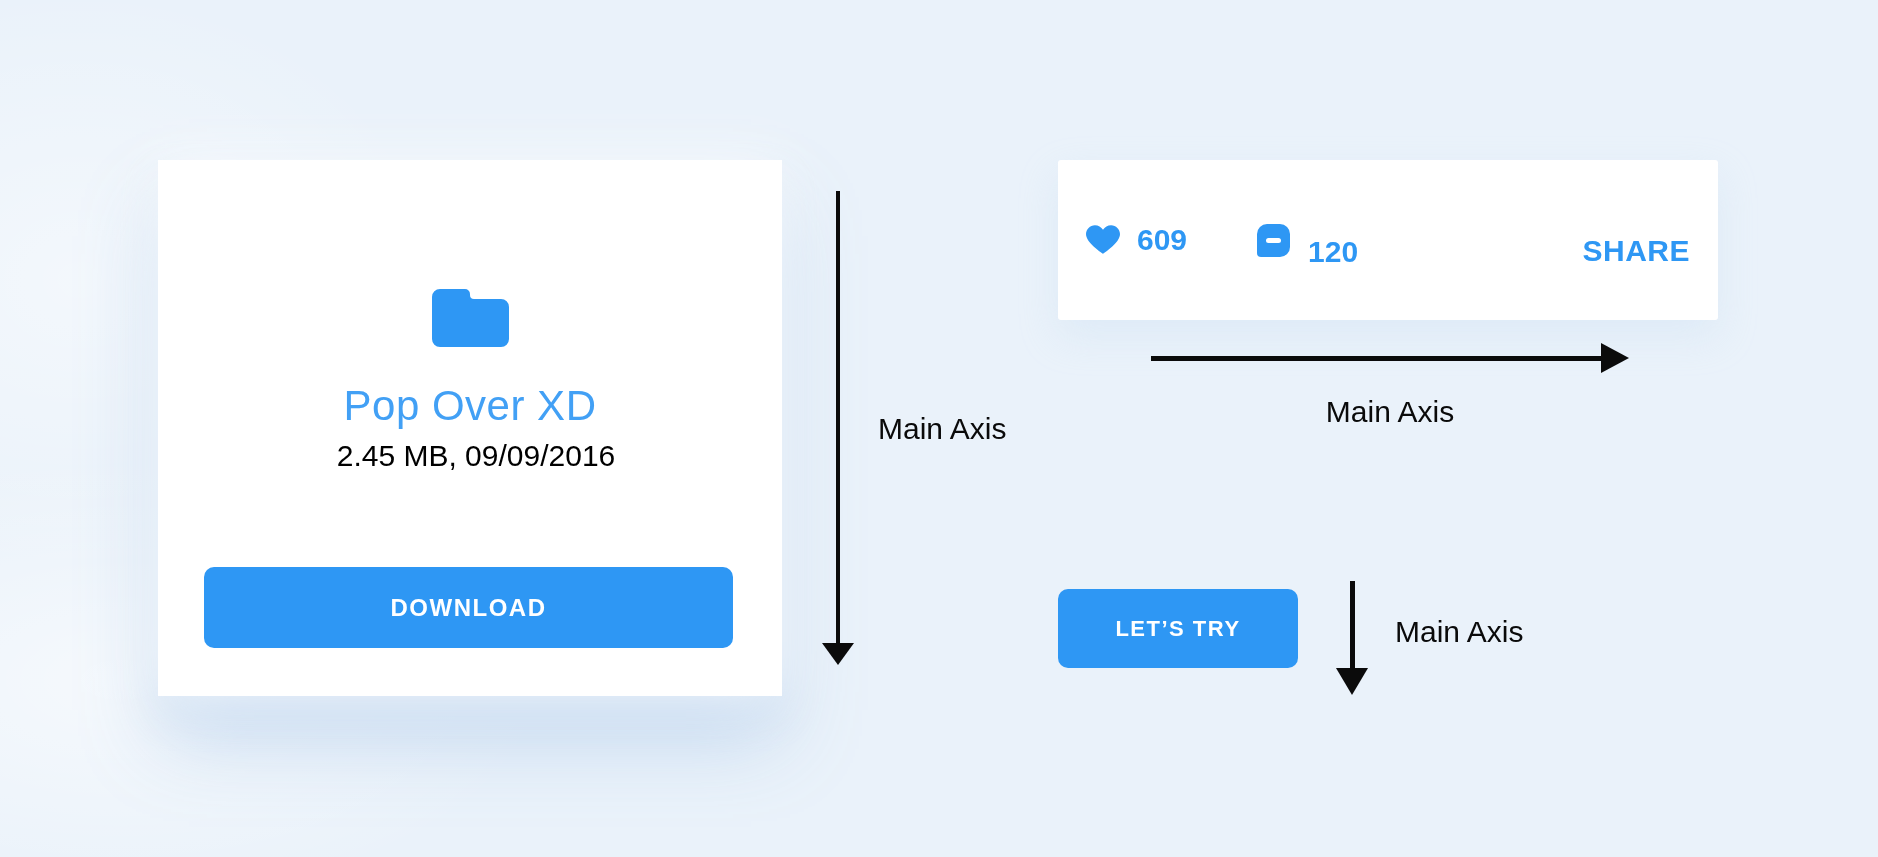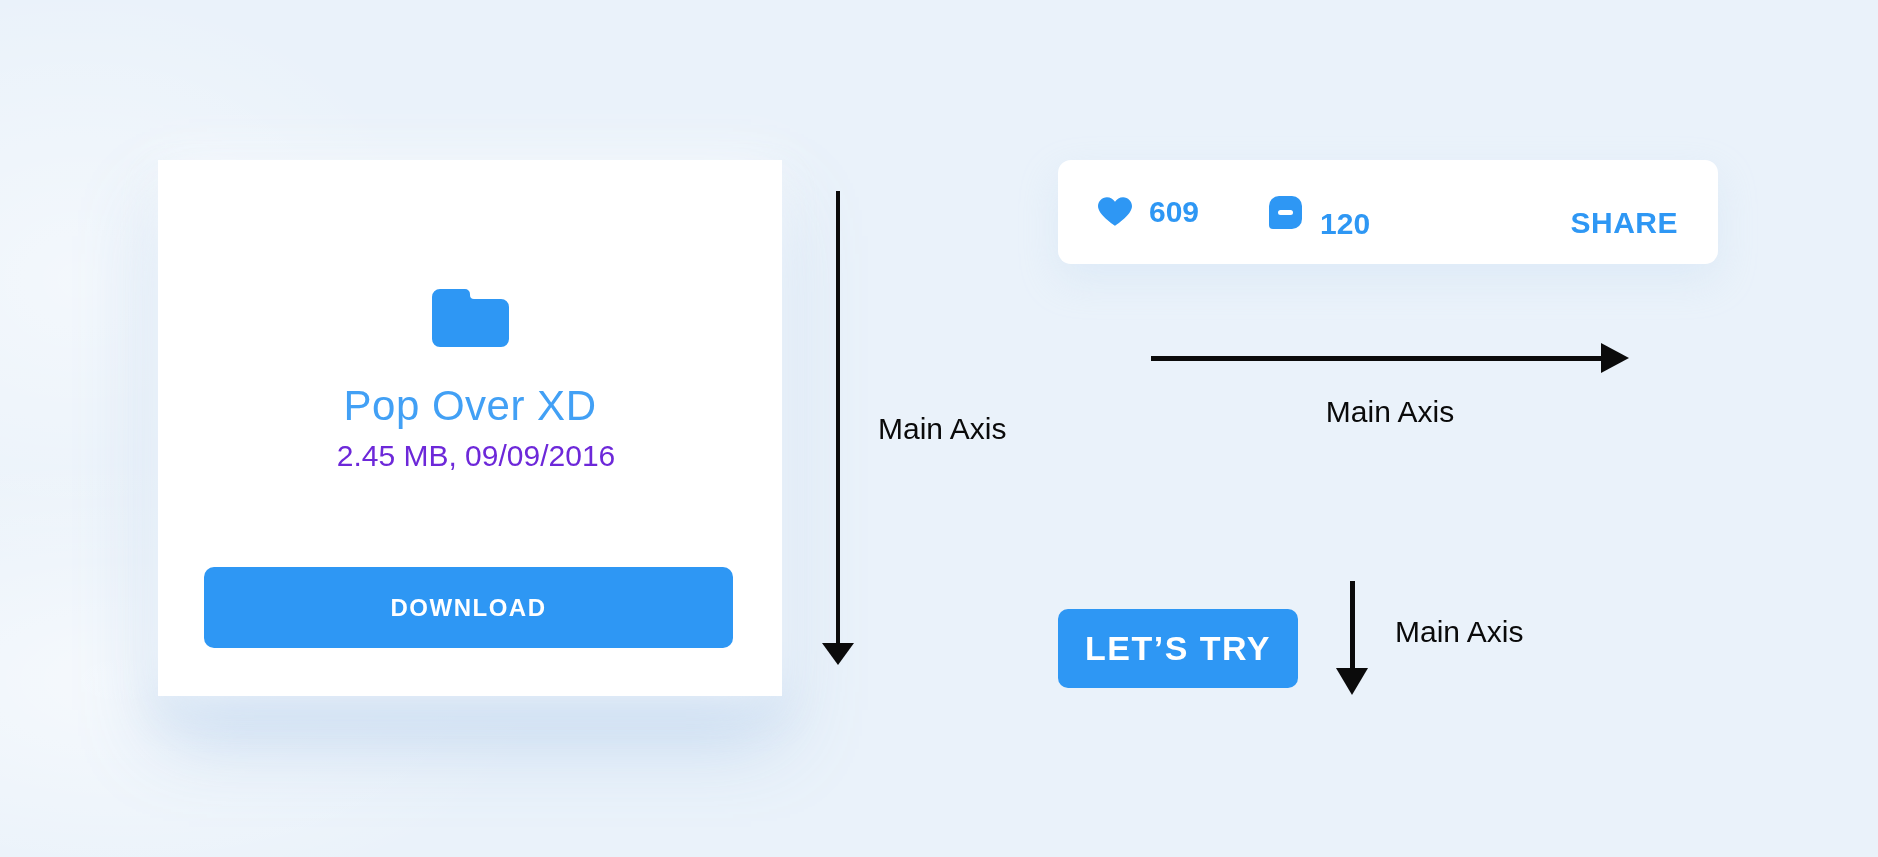--- a/index.html
+++ b/index.html
@@ -30,41 +30,41 @@
   .folder-wrap { position: absolute; left: 0; right: 0; top: 129px; height: 58px; }
   .folder-wrap svg { width: 77px; height: 58px; }
   .file-title {
     position: absolute; left: 0; right: 0; top: 222px; margin: 0;
     font-size: 42px; line-height: 48px; font-weight: 400;
     color: #42a0f5; letter-spacing: 0.5px;
   }
   .file-meta {
     position: absolute; left: 0; right: 0; top: 278px; margin: 0;
     font-size: 30px; line-height: 36px; font-weight: 400;
-    color: #6d28d9;
+    color: #000000;
     padding-left: 12px;
   }
   .btn {
     display: flex; align-items: center; justify-content: center;
     background: #2e97f4; color: #ffffff; border: none;
     font-family: "Liberation Sans", sans-serif; font-weight: bold;
     border-radius: 10px; cursor: pointer;
   }
   .btn-download {
     position: absolute; left: 46px; right: 49px; bottom: 48px; height: 81px;
     font-size: 24px; letter-spacing: 1.5px;
   }
 
   
   .social-card {
     position: absolute; left: 1058px; top: 160px;
-    width: 660px; height: 104px; box-sizing: border-box;
-    background: #ffffff; border-radius: 13px;
+    width: 660px; height: 160px; box-sizing: border-box;
+    background: #ffffff; border-radius: 3px;
     box-shadow: 0 16px 38px rgba(192,215,240,0.28);
-    display: flex; align-items: center; padding: 0 40px;
+    display: flex; align-items: center; padding: 0 28px;
   }
   .metric { display: flex; align-items: center; background: none; border: none; padding: 0; cursor: pointer; }
   .metric svg { width: 34px; height: 30px; display: block; }
   .metric .count {
     margin-left: 17px; font-size: 30px; font-weight: bold; color: #2e97f4;
     font-family: "Liberation Sans", sans-serif;
   }
   .metric.comments { margin-left: 70px; }
   .chat-bubble {
     width: 33px; height: 33px; background: #2e97f4;
@@ -77,23 +77,23 @@
   .metric.comments .count { margin-left: 18px; margin-top: 24px; }
   .share {
     margin-left: auto; background: none; border: none; padding: 0; cursor: pointer;
     font-size: 30px; font-weight: bold; color: #2e97f4; letter-spacing: 0.5px;
     font-family: "Liberation Sans", sans-serif;
     margin-top: 22px;
   }
 
   
   .btn-try {
-    position: absolute; left: 1058px; top: 609px;
+    position: absolute; left: 1058px; top: 589px;
     width: 240px; height: 79px;
-    font-size: 34px; letter-spacing: 1.5px;
+    font-size: 22px; letter-spacing: 1.5px;
   }
 
   
   .arrow { position: absolute; }
   .arrow .shaft-v { position: absolute; background: #0b0b0b; }
   .arrow .shaft-h { position: absolute; background: #0b0b0b; }
   .head-down { position: absolute; width: 0; height: 0; }
   .head-right { position: absolute; width: 0; height: 0; }
 
   .arrow-file { left: 822px; top: 191px; width: 32px; height: 474px; }

